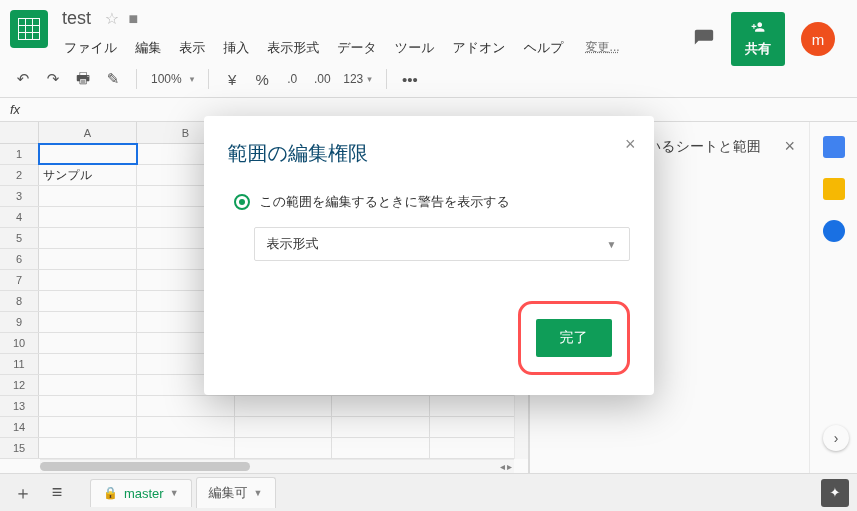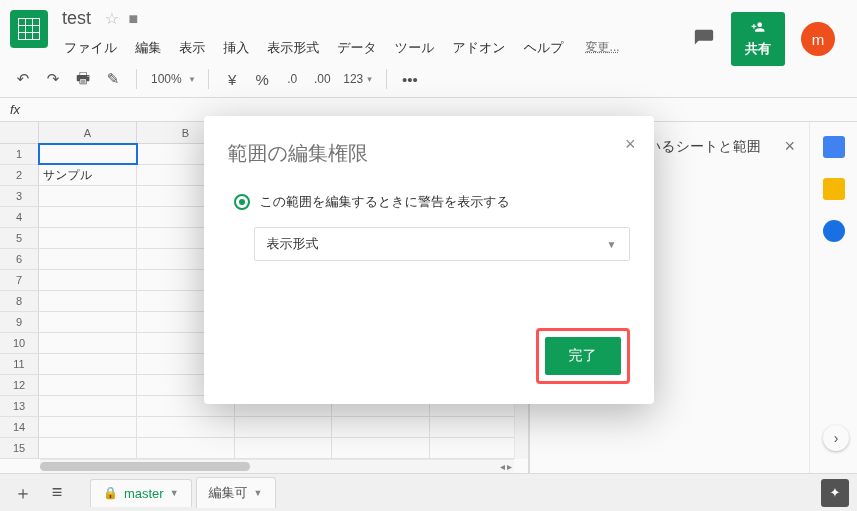--- a/index.html
+++ b/index.html
@@ -223,21 +223,21 @@
     position:absolute; inset:0; background:rgba(0,0,0,0.02);
     display:flex;align-items:flex-start;justify-content:center;
   }
   .modal{
     margin-top:116px;
     width:450px;background:#fff;border-radius:4px;
     box-shadow:0 10px 40px rgba(0,0,0,.28);
     padding:24px 24px 20px 24px;
     position:relative;
   }
-  .modal-title{font-size:20px;color:#737373;margin-bottom:18px;}
+  .modal-title{font-size:20px;color:#0c4a6e;margin-bottom:18px;}
   .modal-close{position:absolute;top:18px;right:18px;color:#888;font-size:18px;cursor:pointer;}
   .radio-row{
     display:flex;align-items:center;gap:10px;
     padding:8px 6px;font-size:13px;color:#333;cursor:pointer;
   }
   .radio{
     width:16px;height:16px;border:2px solid #bbb;border-radius:50%;position:relative;flex-shrink:0;
   }
   .radio.checked{border-color:#0f9d58;}
   .radio.checked::after{
@@ -247,21 +247,21 @@
     margin:8px 0 0 26px;
     border:1px solid #ddd;border-radius:2px;
     height:34px;display:flex;align-items:center;justify-content:space-between;
     padding:0 12px;font-size:13px;color:#333;cursor:pointer;
   }
   .select-box .arrow{color:#888;font-size:10px;}
   .modal-actions{
     display:flex;justify-content:flex-end;margin-top:40px;
   }
   .done-wrap{
-    border:3px solid #ff5252;padding:6px;border-radius:4px;margin-top:27px;
+    border:3px solid #ff5252;padding:15px;border-radius:14px;
   }
   .done-btn{
     background:#0f9d58;color:#fff;border:none;
     padding:10px 24px;font-size:14px;border-radius:2px;cursor:pointer;
   }
 </style>
 </head>
 <body>
 
 <div class="header">

